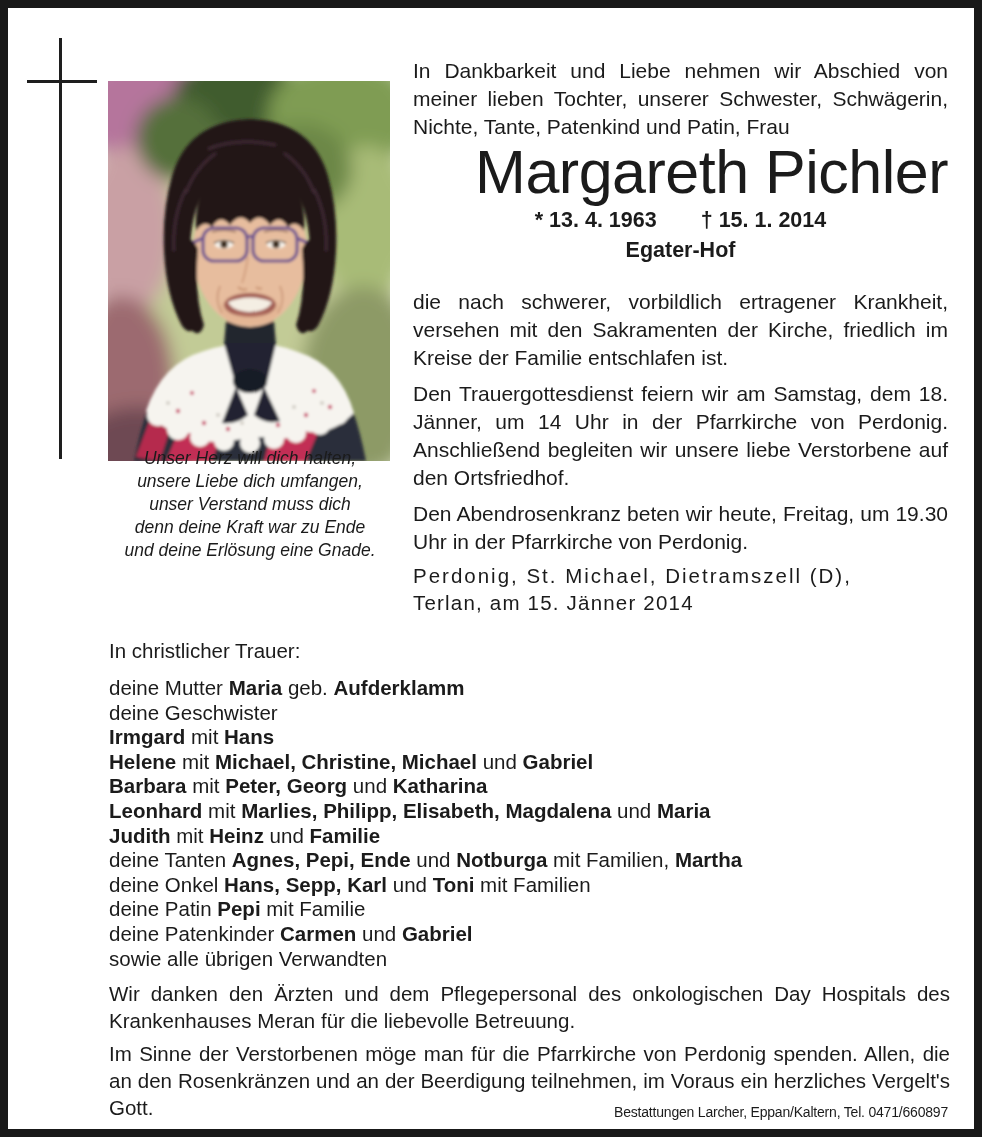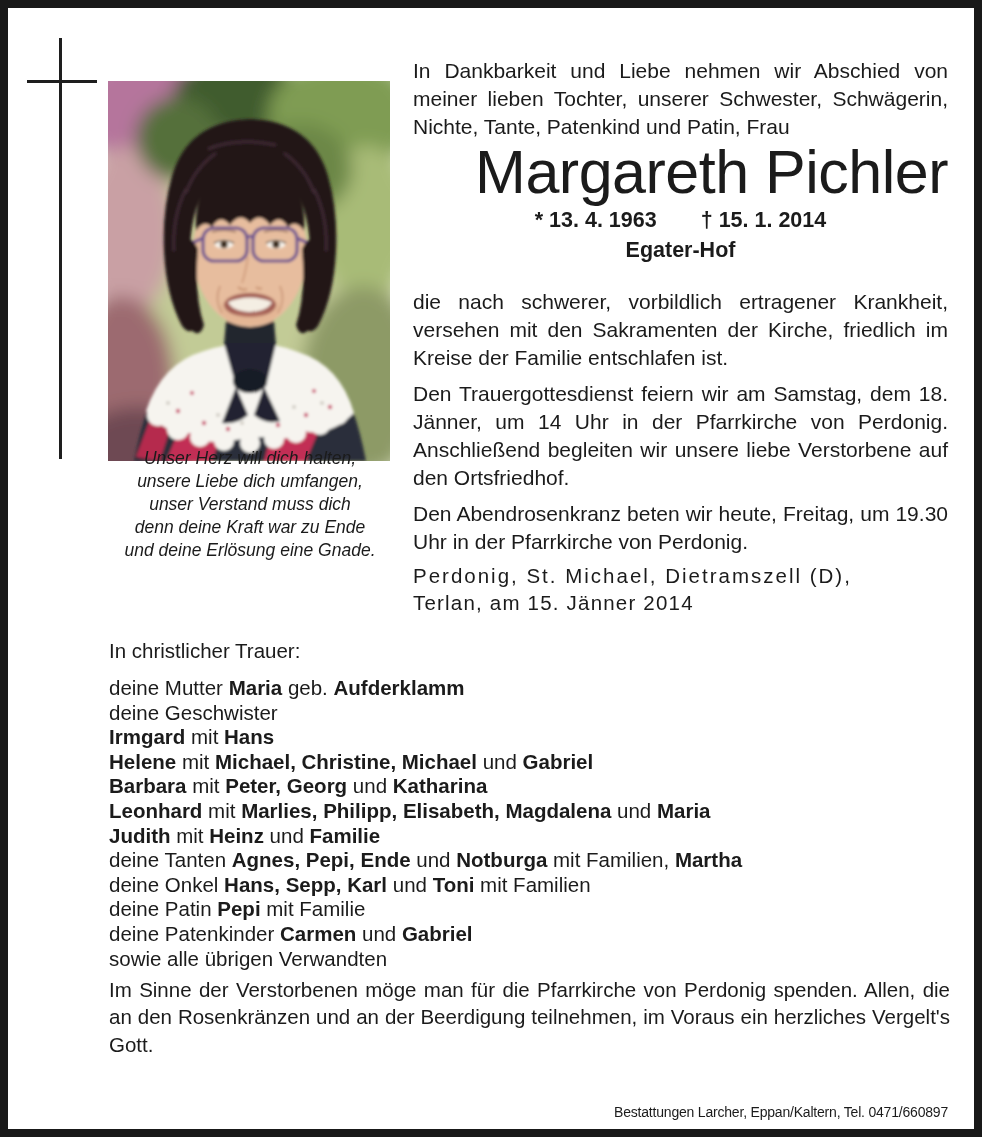--- a/index.html
+++ b/index.html
@@ -221,19 +221,20 @@
         <div class="line"><span class="b">Helene</span><span> mit </span><span class="b">Michael, Christine, Michael</span><span> und </span><span class="b">Gabriel</span></div>
         <div class="line"><span class="b">Barbara</span><span> mit </span><span class="b">Peter, Georg</span><span> und </span><span class="b">Katharina</span></div>
         <div class="line"><span class="b">Leonhard</span><span> mit </span><span class="b">Marlies, Philipp, Elisabeth, Magdalena</span><span> und </span><span class="b">Maria</span></div>
         <div class="line"><span class="b">Judith</span><span> mit </span><span class="b">Heinz</span><span> und </span><span class="b">Familie</span></div>
         <div class="line"><span>deine Tanten </span><span class="b">Agnes, Pepi, Ende</span><span> und </span><span class="b">Notburga</span><span> mit Familien, </span><span class="b">Martha</span></div>
         <div class="line"><span>deine Onkel </span><span class="b">Hans, Sepp, Karl</span><span> und </span><span class="b">Toni</span><span> mit Familien</span></div>
         <div class="line"><span>deine Patin </span><span class="b">Pepi</span><span> mit Familie</span></div>
         <div class="line"><span>deine Patenkinder </span><span class="b">Carmen</span><span> und </span><span class="b">Gabriel</span></div>
         <div class="line"><span>sowie alle übrigen Verwandten</span></div>
       </div>
+    <p class="thanks-p t1">Wir danken den Ärzten und dem Pflegepersonal des onkologischen Day Hospitals des Krankenhauses Meran für die liebevolle Betreuung.</p>
     <p class="thanks-p t2">Im Sinne der Verstorbenen möge man für die Pfarrkirche von Perdonig spenden. Allen, die an den Rosenkränzen und an der Beerdigung teilnehmen, im Voraus ein herzliches Vergelt's Gott.</p>
   </div>
 
   <div class="footer">Bestattungen Larcher, Eppan/Kaltern, Tel. 0471/660897</div>
 
   <div class="frame-border"></div>
 </div>
 
 </body></html>

